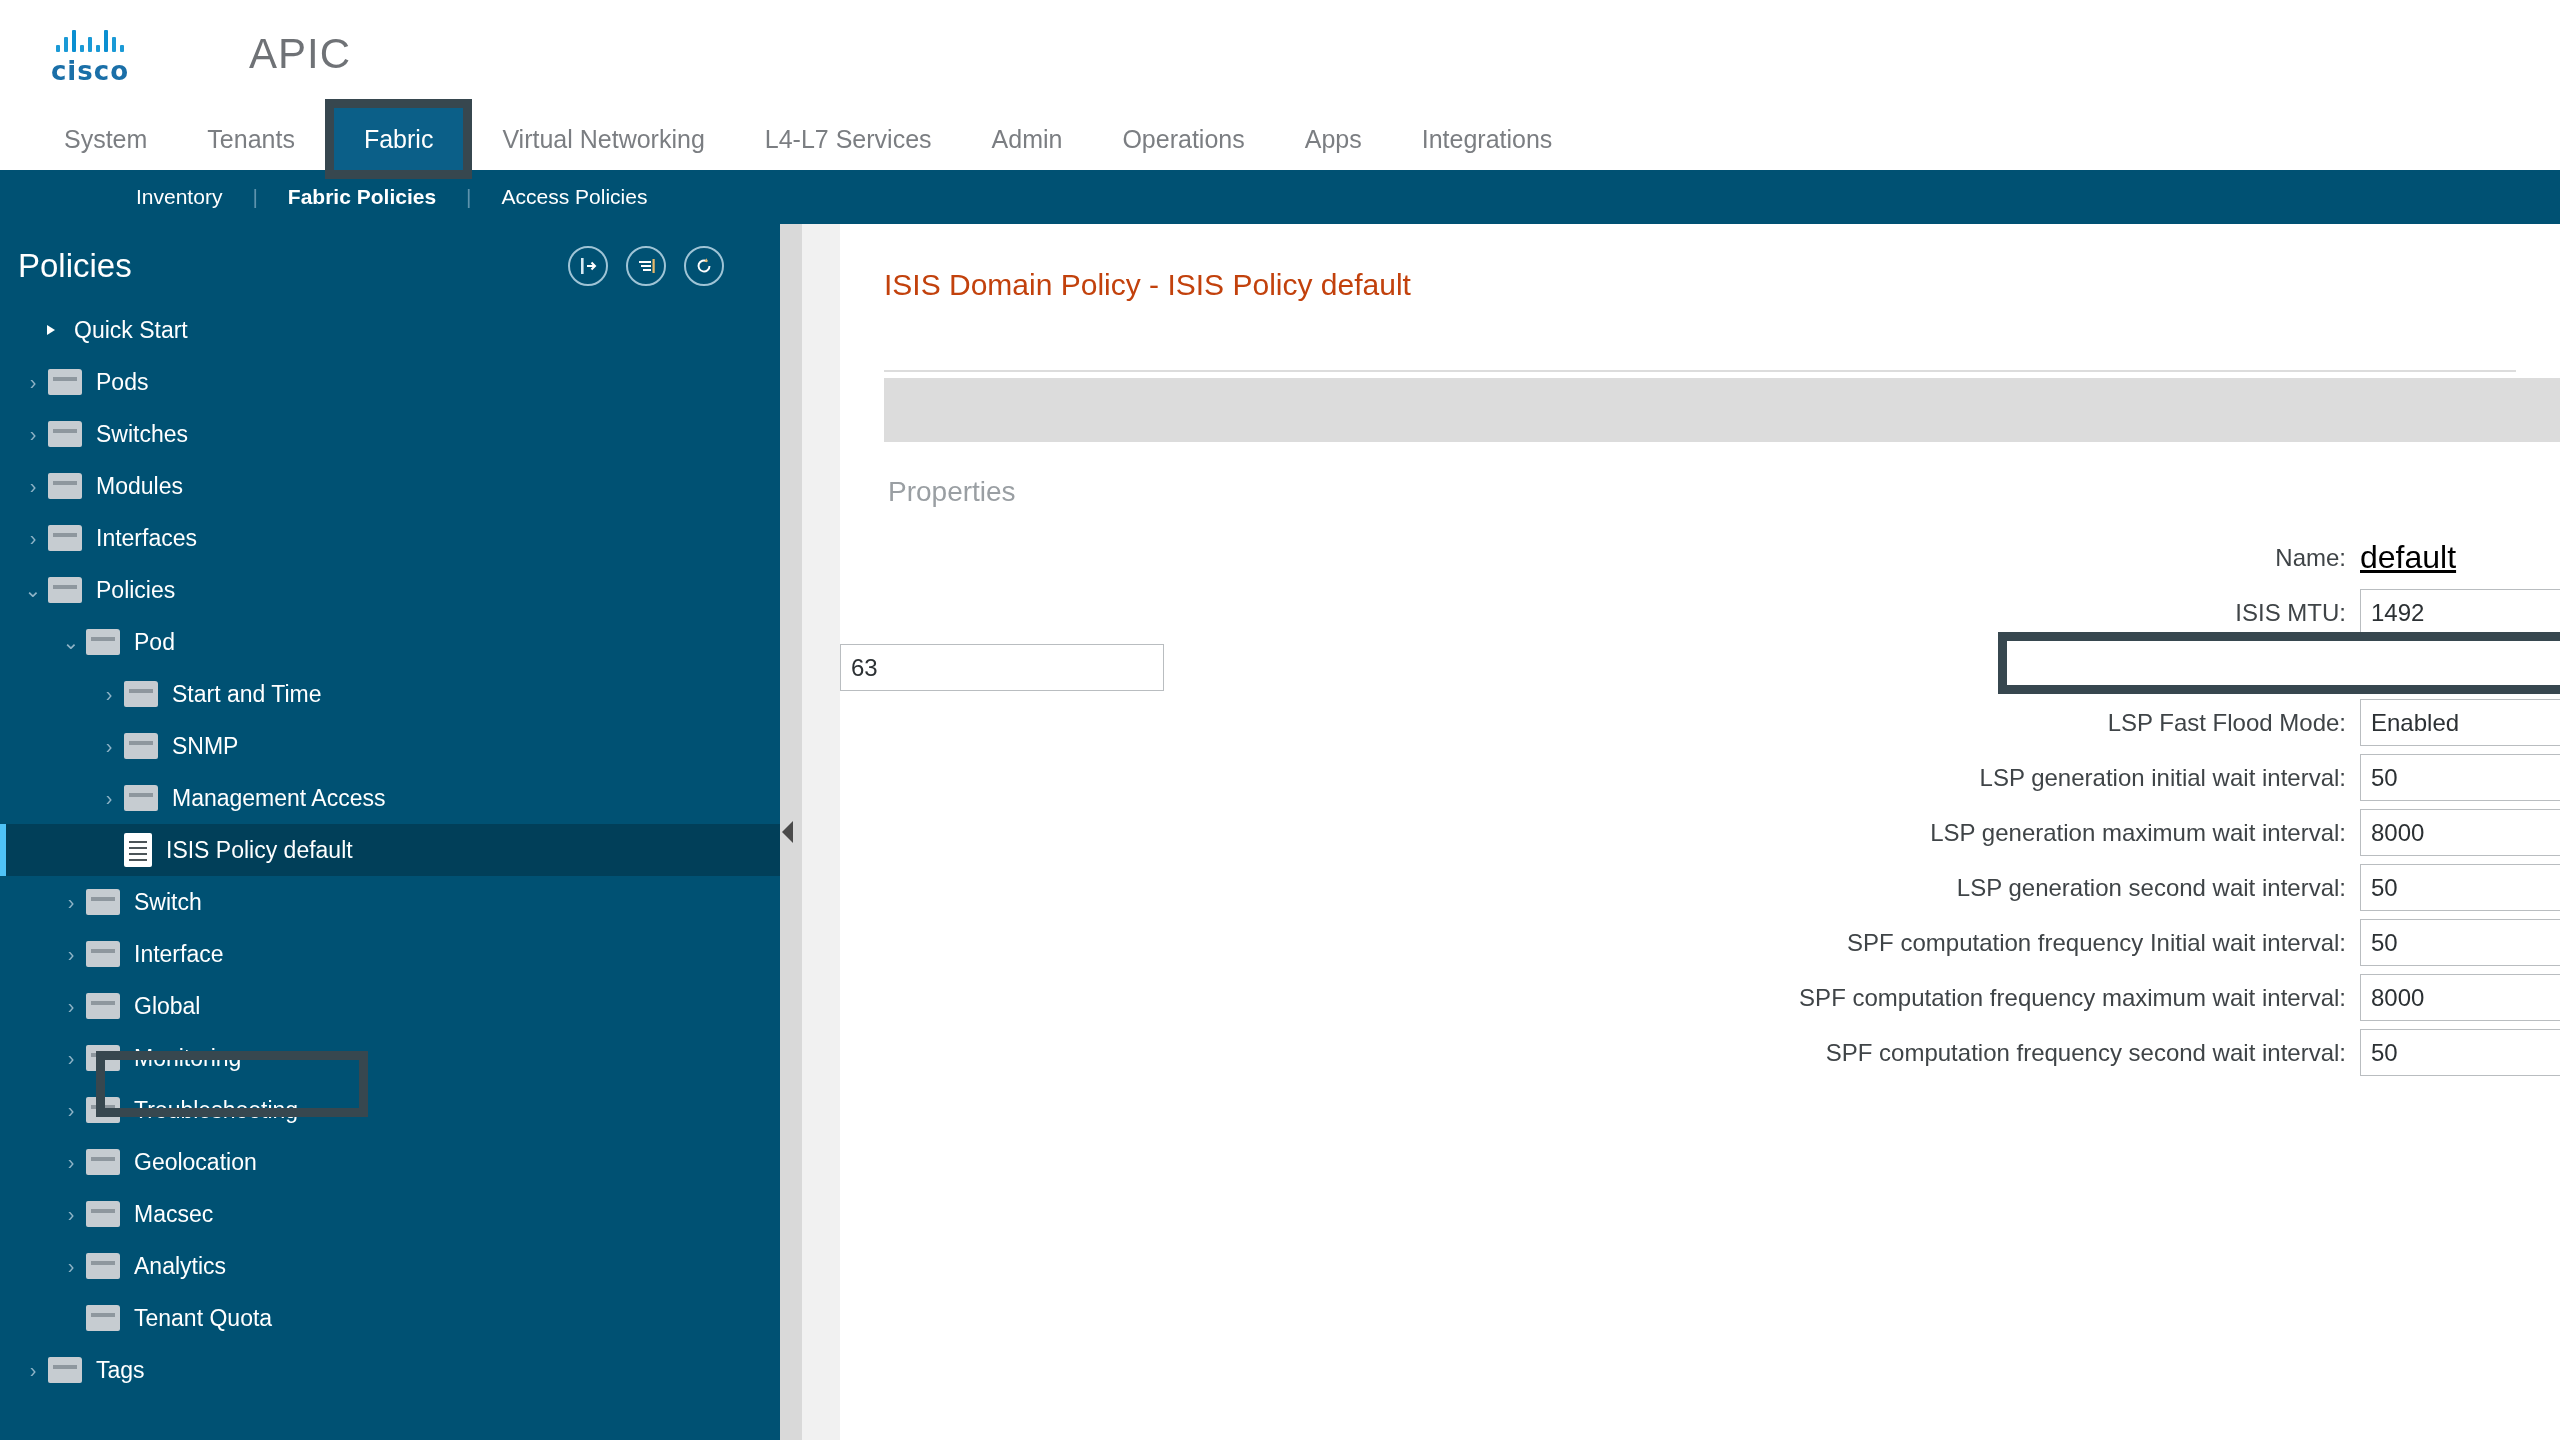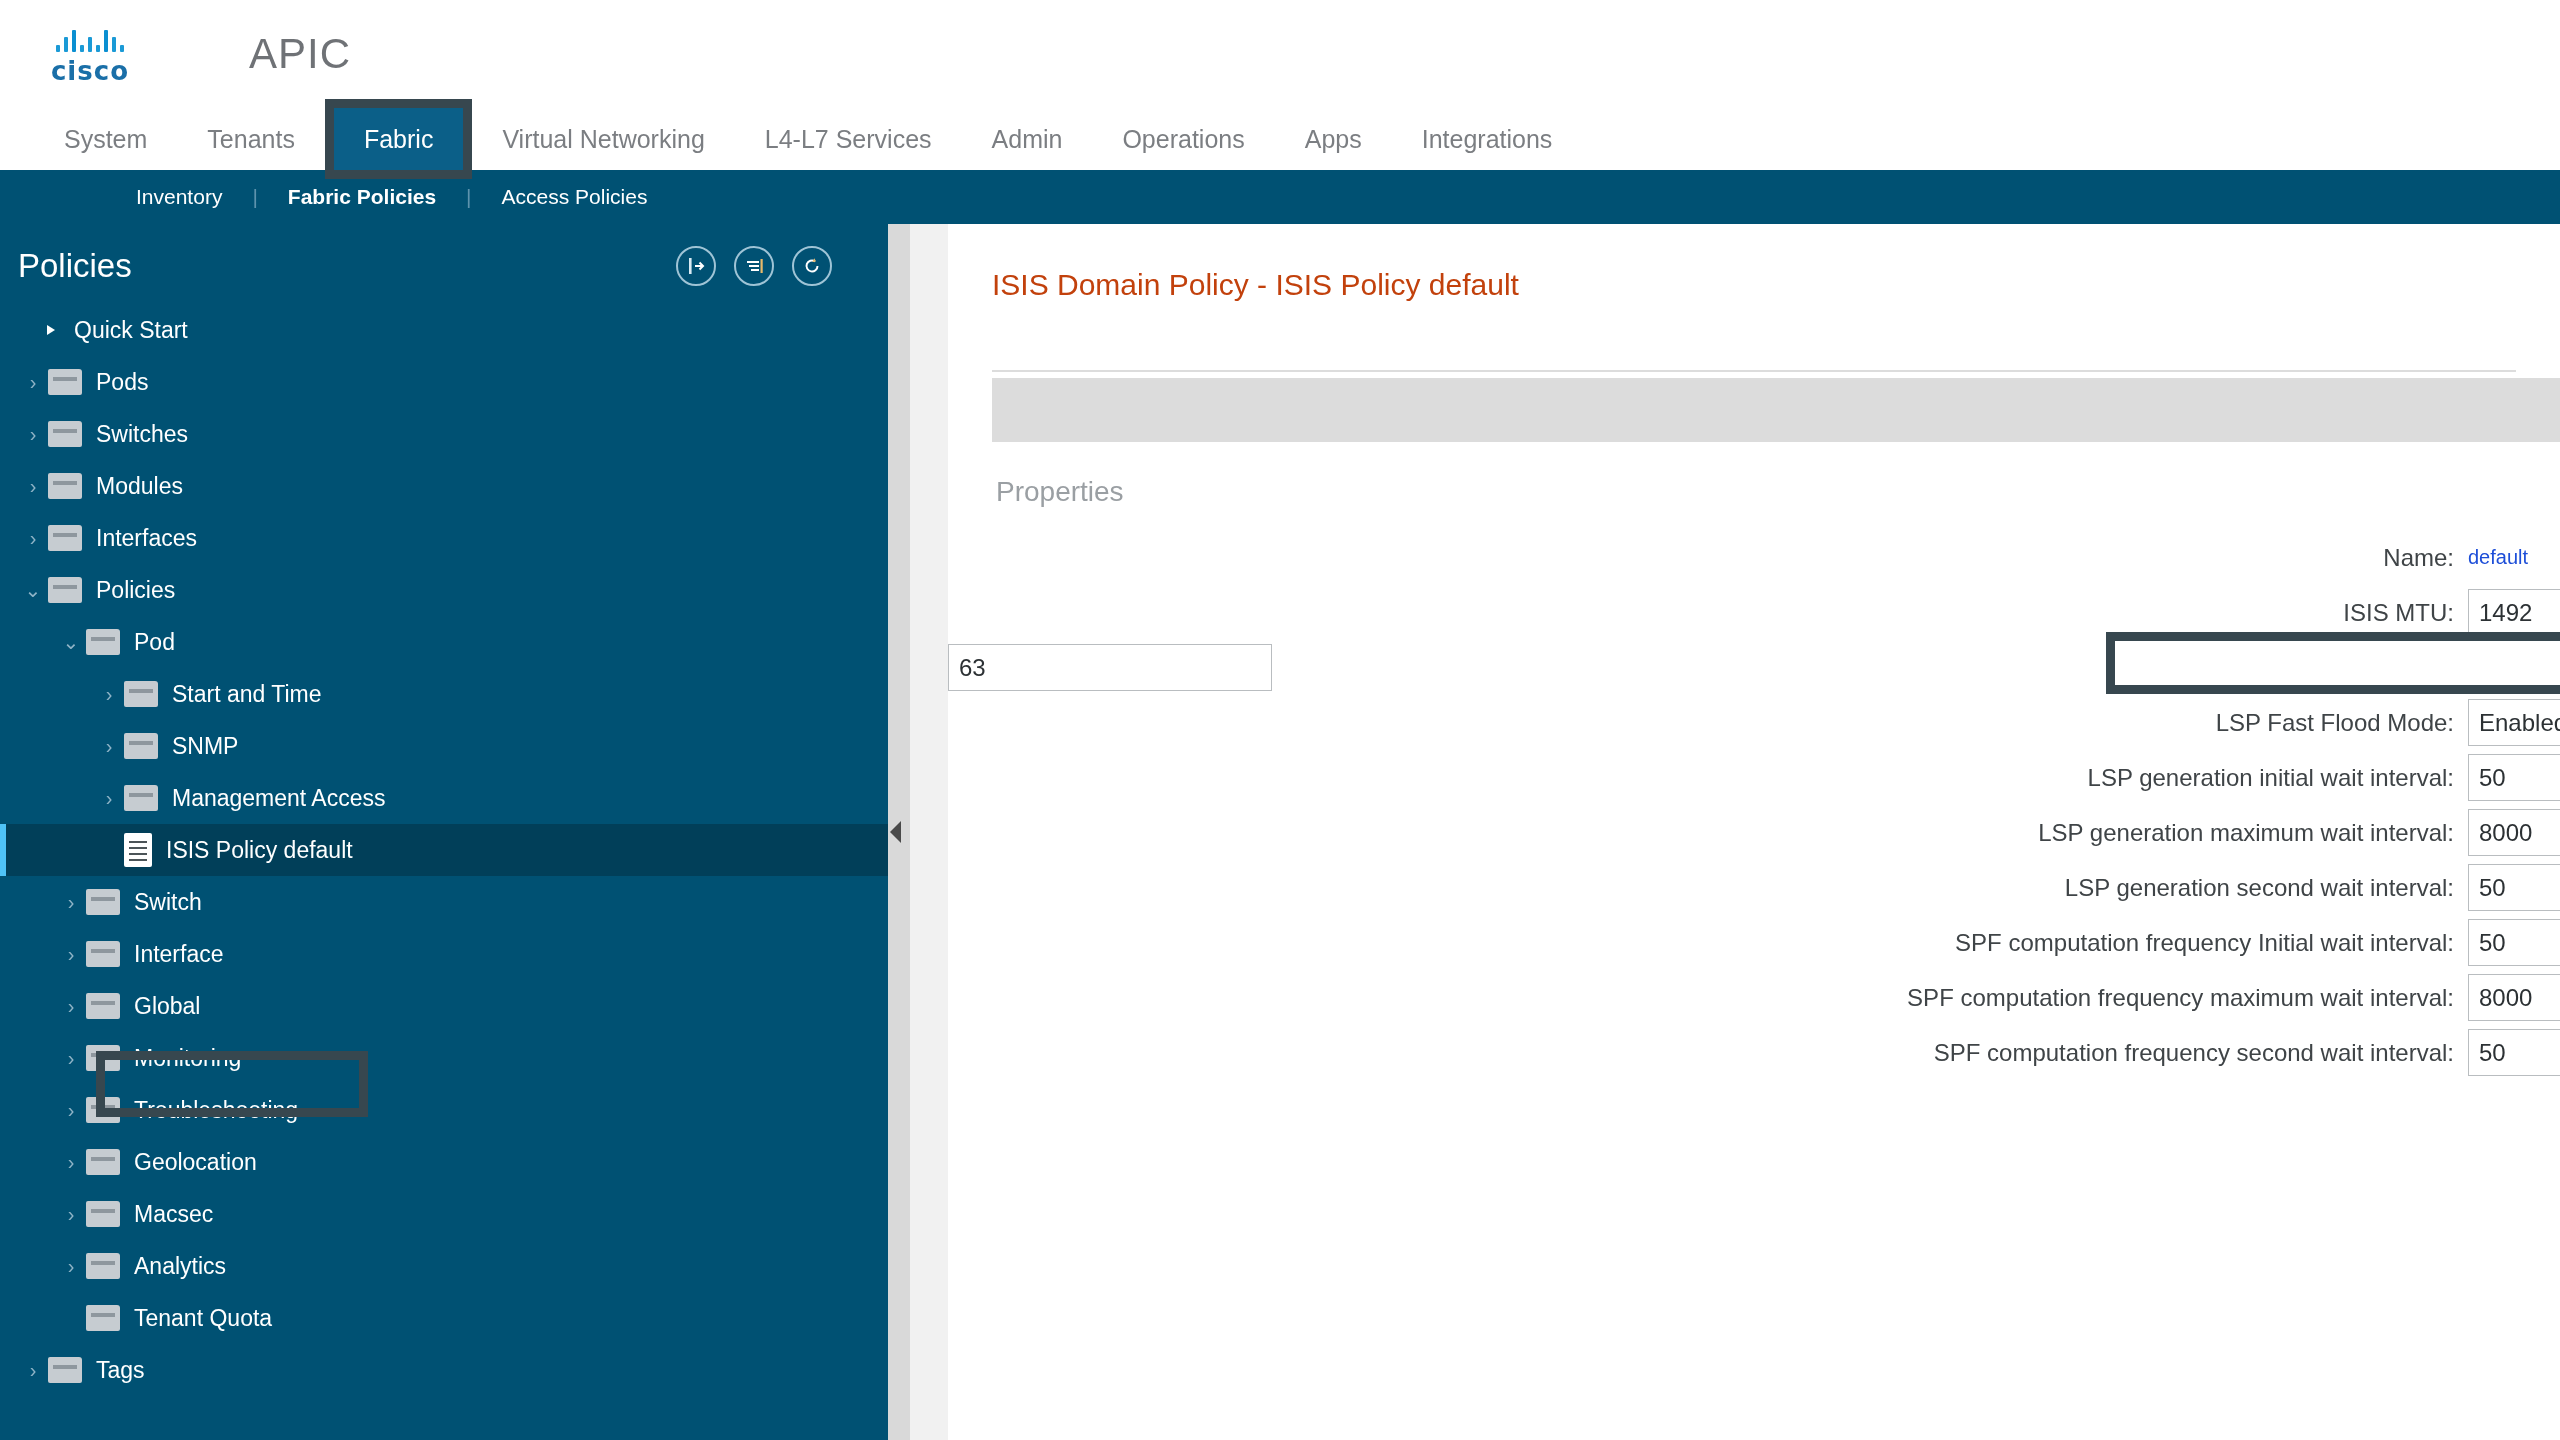--- a/index.html
+++ b/index.html
@@ -106,21 +106,21 @@
 
   
   .workspace {
     display: flex;
     height: calc(1440px - 108px - 62px - 54px);
     position: relative;
   }
 
   
   .sidebar {
-    width: 888px;
+    width: 780px;
     background: #005173;
     flex-shrink: 0;
     position: relative;
     overflow: hidden;
   }
   .sidebar-head {
     display: flex;
     align-items: center;
     justify-content: space-between;
     padding: 22px 56px 12px 18px;
@@ -272,22 +272,23 @@
   .flabel {
     width: 1520px;
     text-align: right;
     padding-right: 14px;
     font-size: 24px;
     color: #3f4447;
     white-space: nowrap;
     flex-shrink: 0;
   }
   .fstatic {
-    font-size: 20px;
-    color: #1d4ed8;
+    font-size: 32px;
+    color: #000000;
+    text-decoration: underline;
   }
   .fctrl {
     width: 324px;
     height: 47px;
     border: 1px solid #b9bdc0;
     background: #ffffff;
     display: flex;
     align-items: stretch;
     flex-shrink: 0;
   }

